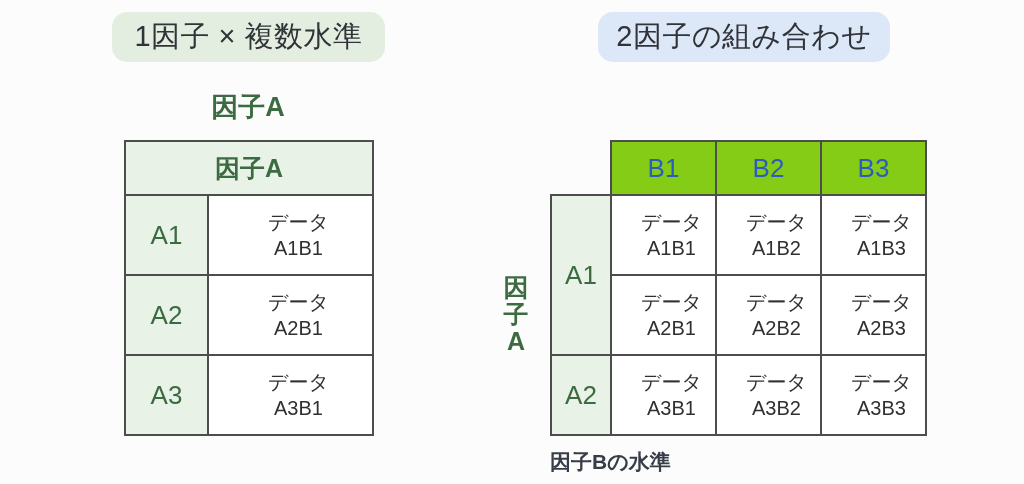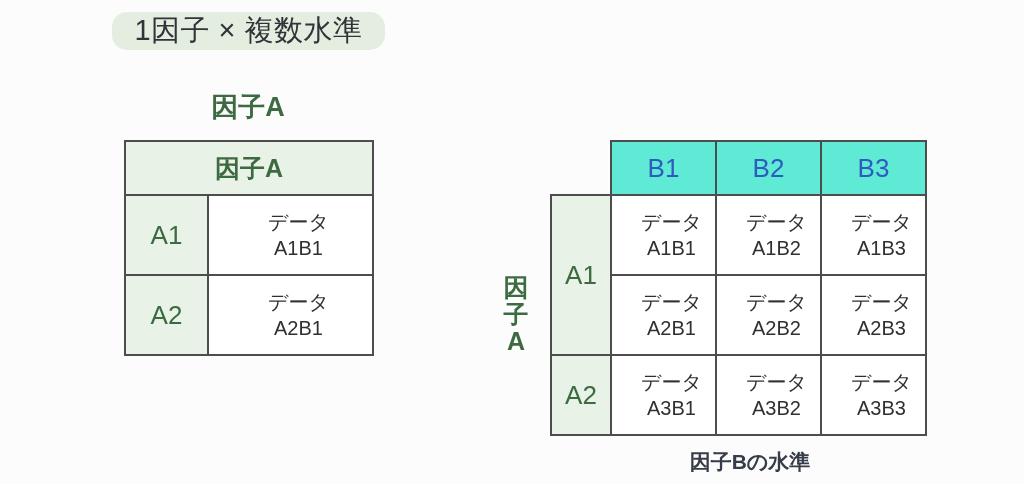--- a/index.html
+++ b/index.html
@@ -6,21 +6,21 @@
   .canvas {
     position:relative; width:1024px; height:484px; background:#fcfcfc;
     font-family:"Liberation Sans","DejaVu Sans",sans-serif; overflow:hidden;
   }
 
   
   .badge {
     position:absolute; display:flex; align-items:center; justify-content:center;
     border-radius:15px; font-size:29px; font-weight:500; color:#303338; letter-spacing:0.5px;
   }
-  .badge-green { left:112px; top:12px; width:273px; height:38px; background:#e3eee0; }
+  .badge-green { left:112px; top:12px; width:273px; height:50px; background:#e3eee0; }
   .badge-blue  { left:598px; top:12px; width:292px; height:50px; background:#dce7f8; }
 
   
   .table-title {
     position:absolute; top:88px; height:38px; display:flex; align-items:center;
     justify-content:center; font-size:27px; font-weight:700;
   }
   .title-a { left:124px; width:248px; color:#3d6b41; }
   .title-b { left:570px; width:360px; color:#2e5bbe; }
 
@@ -28,39 +28,39 @@
   table { position:absolute; border-collapse:collapse; table-layout:fixed; }
   .left-table  { left:124px; top:140px; }
   .right-table { left:550px; top:140px; }
   td, th { border:2px solid #4d4d4d; padding:0; text-align:center; vertical-align:middle; }
   tr.header-row { height:54px; }
   tr.body-row   { height:80px; }
   col.lc1 { width:83px; }  col.lc2 { width:165px; }
   col.rc0 { width:60px; }  col.rc  { width:105px; }
 
   .green-bg { background:#e9f2e6; }
-  .blue-bg  { background:#5eead4; }
+  .blue-bg  { background:#84cc16; }
   .white-bg { background:#ffffff; }
   .th-green { color:#3d6b41; font-size:25px; font-weight:700; }
   .th-blue  { color:#2e5bbe; font-size:26px; font-weight:500; }
   .label-green { color:#3d6b41; font-size:26px; font-weight:500;text-align:center; }
   .data-cell { font-size:20px; line-height:26px; color:#303030; font-weight:500; }
   .data-cell span { display:block;margin-left:16px; }
   td.corner { border:none; background:transparent; }
 
   
   .vertical-label {
     position:absolute; left:501px; top:274px; width:30px; text-align:center;
     font-size:25px; line-height:27px; font-weight:600; color:#3d6b41;
     word-break:break-all;
   }
 
   
   .caption {
-    position:absolute; left:550px; top:448px; width:400px; text-align:center;
+    position:absolute; left:550px; top:448px; width:400px; text-align:left;
     font-size:21px; font-weight:600; color:#363c48;
   }
 </style>
 </head>
 <body>
 
 <div class="canvas">
 
   <div class="badge badge-green">1因子 × 複数水準</div>
 
@@ -82,23 +82,31 @@
           <span>A1B1</span>
         </td>
       </tr>
       <tr class="body-row">
         <td class="green-bg label-green">A2</td>
         <td class="white-bg data-cell">
           <span>データ</span>
           <span>A2B1</span>
         </td>
       </tr>
+      <tr class="body-row">
+        <td class="green-bg label-green">A3</td>
+        <td class="white-bg data-cell">
+          <span>データ</span>
+          <span>A3B1</span>
+        </td>
+      </tr>
     </tbody>
   </table>
 
+  <div class="badge badge-blue">2因子の組み合わせ</div>
 
 
   <div class="vertical-label">因子A</div>
 
   <table class="right-table">
     <colgroup>
         <col class="rc0">
         <col class="rc">
         <col class="rc">
         <col class="rc">

